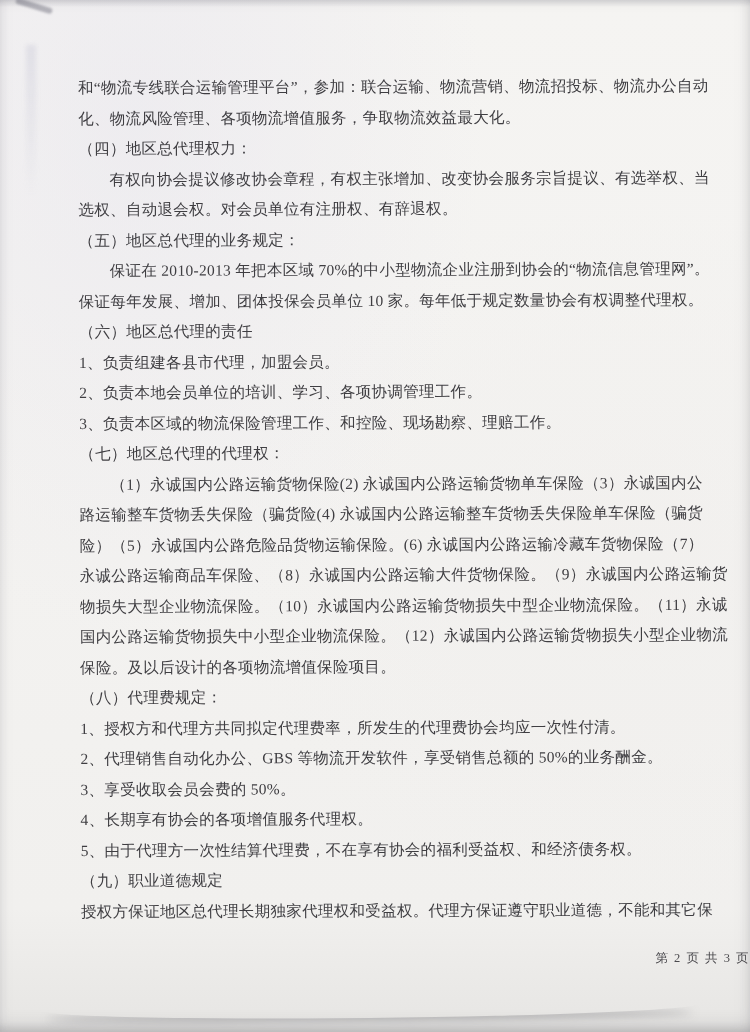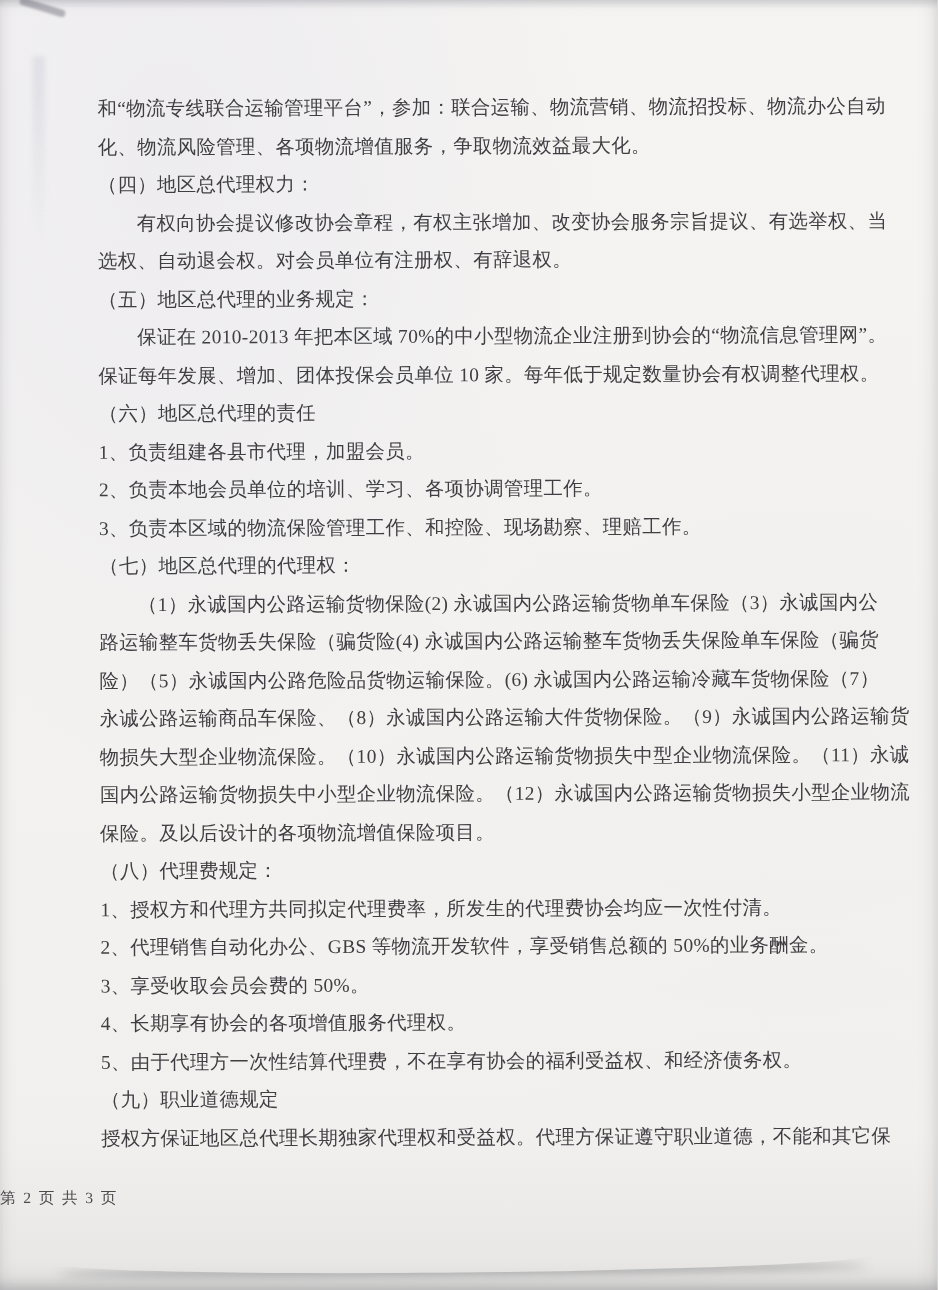--- a/index.html
+++ b/index.html
@@ -81,21 +81,21 @@
     font-size: 15.5px;
     letter-spacing: 0.3px;
     white-space: nowrap;
     color: #3f3e42;
   }
   .page-footer {
     position: absolute;
     top: 950px;
     left: 0;
     width: 100%;
-    text-align: left;
+    text-align: right;
     font-size: 12.5px;
     letter-spacing: 1.5px;
     color: #4a494d;
   }
 </style>
 </head>
 <body>
 
 <div class="paper">
   <div class="artifact top-edge-shadow"></div>

